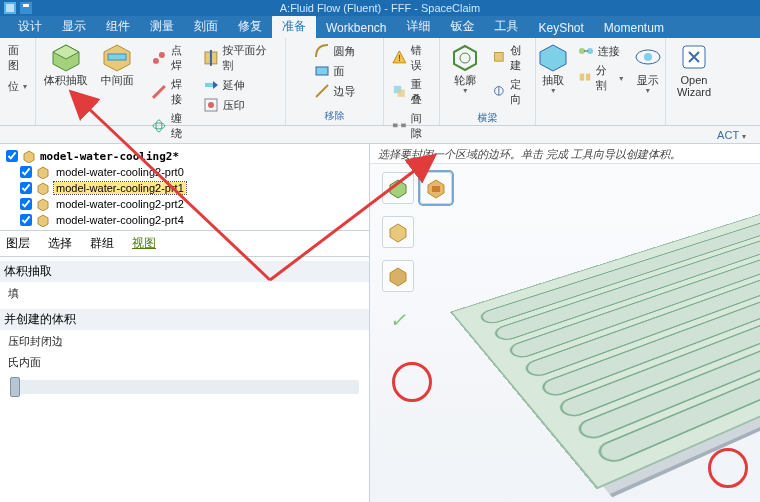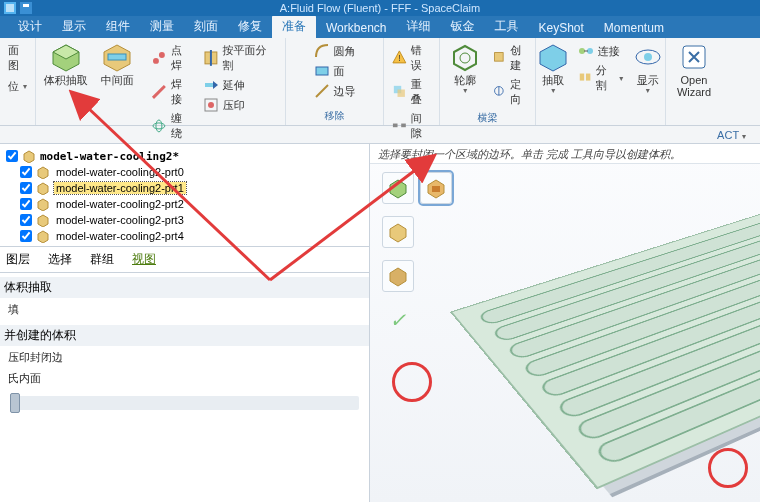--- a/index.html
+++ b/index.html
@@ -356,27 +356,20 @@
         <span class="cube"><svg viewBox="0 0 14 14">
               <polygon points="2,5 7,2 12,5 12,11 7,14 2,11" fill="#e8c97a" stroke="#b58f3a"></polygon>
             </svg></span>
         <span class="treeitem">model-water-cooling2-prt2</span>
       </div>
       <div class="treerow" style="padding-left:14px">
         <input class="cbx" type="checkbox" checked="" style="">
         <span class="cube"><svg viewBox="0 0 14 14">
               <polygon points="2,5 7,2 12,5 12,11 7,14 2,11" fill="#e8c97a" stroke="#b58f3a"></polygon>
             </svg></span>
-        <span class="treeitem">model-water-cooling2-prt3</span>
-      </div>
-      <div class="treerow" style="padding-left:14px">
-        <input class="cbx" type="checkbox" checked="" style="">
-        <span class="cube"><svg viewBox="0 0 14 14">
-              <polygon points="2,5 7,2 12,5 12,11 7,14 2,11" fill="#e8c97a" stroke="#b58f3a"></polygon>
-            </svg></span>
         <span class="treeitem">model-water-cooling2-prt4</span>
       </div>
     </div>
 
     <div class="tabsunder">
       <span>图层</span>
       <span>选择</span>
       <span>群组</span>
       <span class="sel">视图</span>
     </div>

